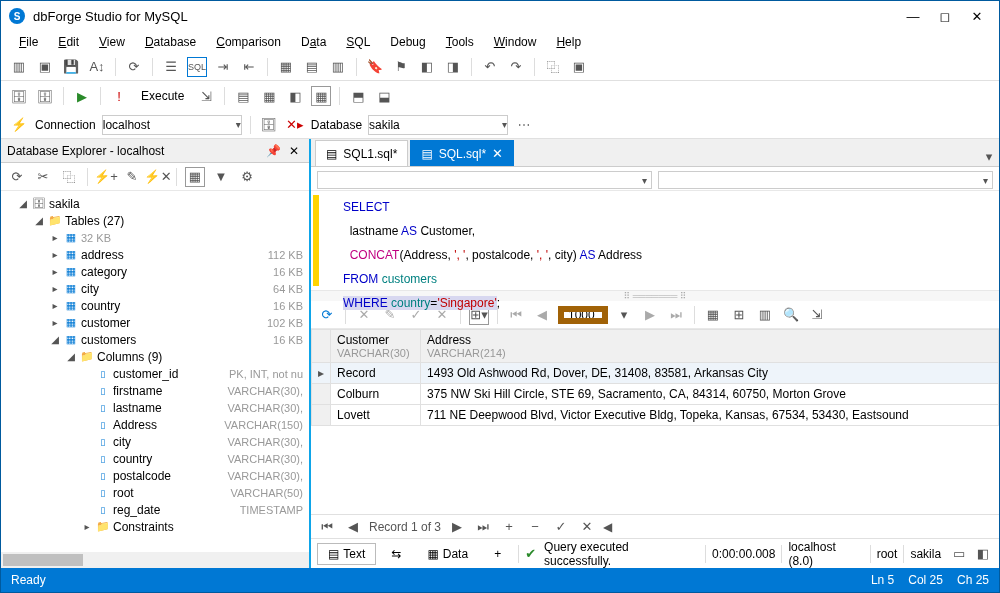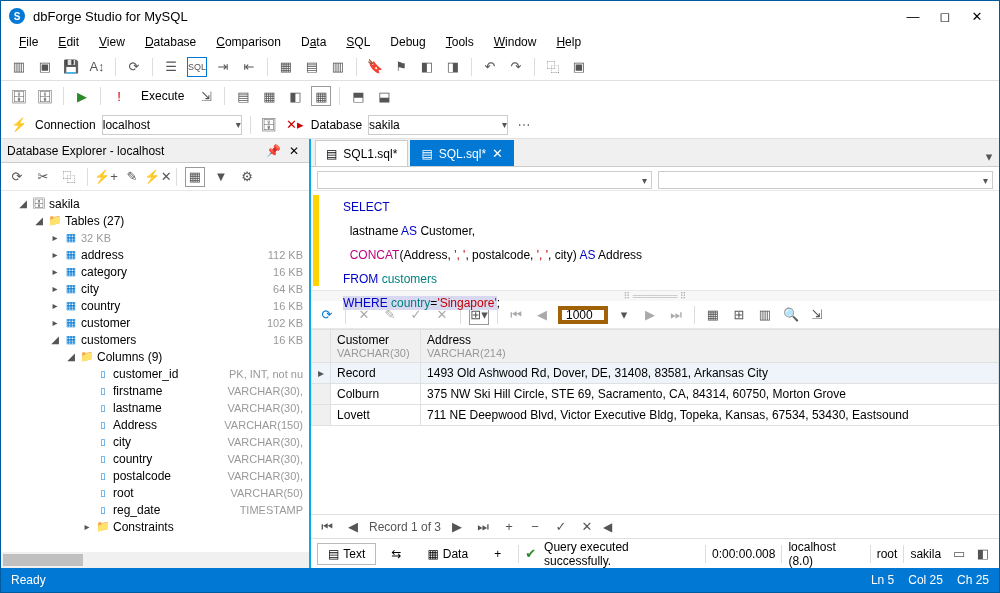--- a/index.html
+++ b/index.html
@@ -51,21 +51,21 @@
 .editor{height:100px;background:#fff;font-family:Consolas,monospace;font-size:13px;padding:4px 6px;position:relative;border-bottom:1px solid #e8e8e8}
 .editor .gutter{position:absolute;left:2px;top:4px;bottom:4px;width:6px;background:#ffd400}
 .editor pre{margin-left:26px;line-height:24px}
 .kw{color:#0000c8}
 .fn{color:#c00080}
 .tbl-n{color:#008080}
 .str{color:#c00000}
 .hl{background:#d8d8f0}
 .splitter{height:10px;background:#f7f7f7;text-align:center;color:#aaa;font-size:9px;line-height:10px}
 .res-tb{height:28px;display:flex;align-items:center;padding:0 6px;gap:6px;border-bottom:1px solid #e8e8e8}
-.pager-input{width:50px;height:18px;border:4px solid #a16207;padding:0 4px}
+.pager-input{width:50px;height:18px;border:6px solid #a16207;padding:0 4px}
 .grid{flex:1;overflow:auto;font-size:12px}
 .grid table{border-collapse:collapse;width:100%}
 .grid th,.grid td{border:1px solid #e0e0e0;padding:3px 6px;text-align:left;height:20px}
 .grid th{background:#f0f0f0;font-weight:normal}
 .grid th .sub{display:block;color:#999;font-size:11px}
 .grid tr.selected td{background:#eef4fa}
 .row-sel{width:16px;background:#f0f0f0;text-align:center;color:#555}
 .nav-bar{height:24px;display:flex;align-items:center;padding:0 6px;gap:6px;border-top:1px solid #e0e0e0;font-size:11px;color:#555}
 .bottom-tabs{height:30px;display:flex;align-items:center;padding:0 6px;gap:4px;border-top:1px solid #e0e0e0}
 .btab{padding:3px 10px;display:flex;align-items:center;gap:4px;cursor:pointer;border:1px solid transparent}

